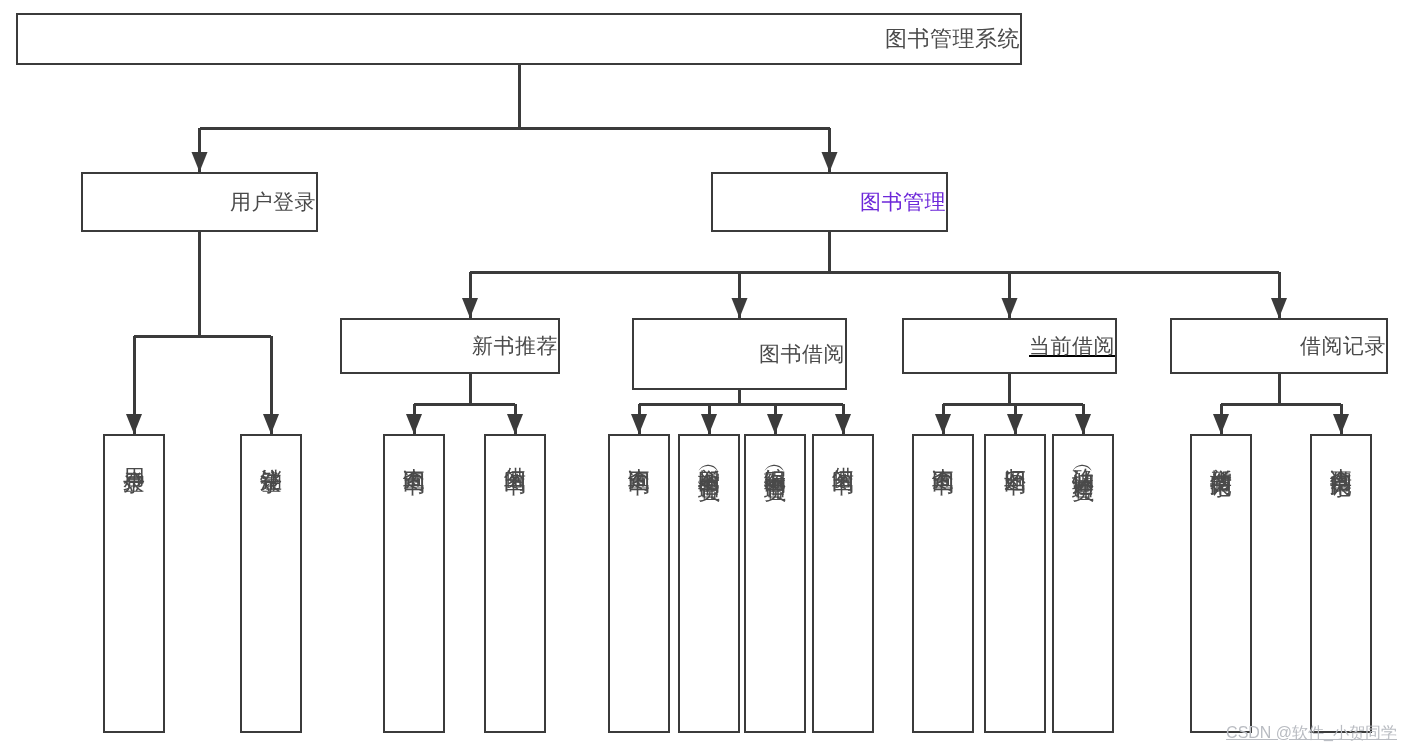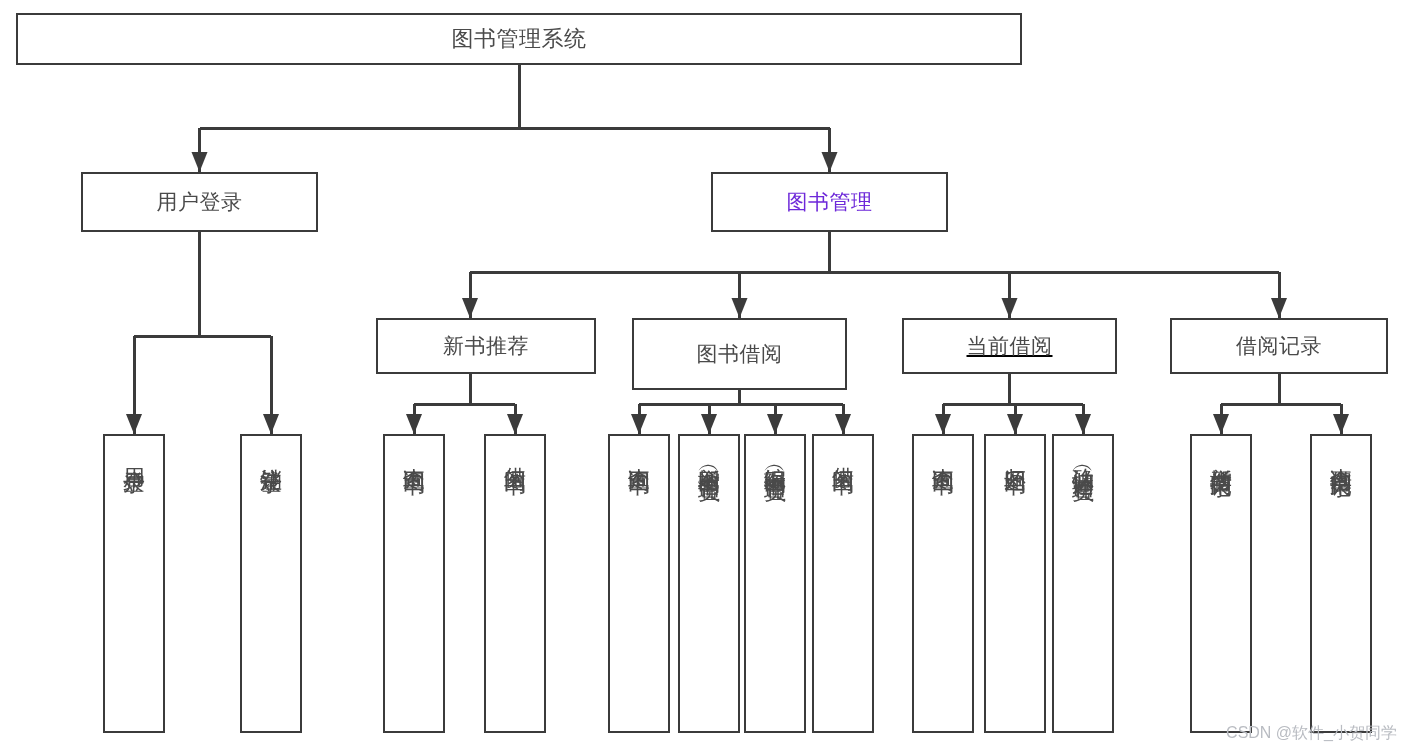--- a/index.html
+++ b/index.html
@@ -29,21 +29,21 @@
     height: 747px;
     pointer-events: none;
   }
   .node {
     position: absolute;
     box-sizing: border-box;
     background: #ffffff;
     border: 2px solid #3b3b3b;
     display: flex;
     align-items: center;
-    justify-content: center;
+    justify-content: flex-end;
     overflow: hidden;
   }
   .node-label {
     color: #4a4a4a;
     font-family: "Liberation Sans", "DejaVu Sans", sans-serif;
     line-height: 1.18;
     text-align: center;
     white-space: nowrap;
     user-select: none;
   }
@@ -69,20 +69,21 @@
   }
   #watermark {
     position: absolute;
     right: 8px;
     bottom: 3px;
     font-size: 16px;
     color: #b9bcc2;
     font-family: "Liberation Sans", "DejaVu Sans", sans-serif;
     white-space: nowrap;
     user-select: none;
+    text-decoration: underline;
   }
 </style>
 </head>
 <body>
 
 <div id="diagram-root">
   <svg id="edge-layer" viewBox="0 0 1405 747" width="1405" height="747" xmlns="http://www.w3.org/2000/svg">
       <line x1="519" y1="65" x2="519" y2="128" stroke="#3b3b3b" stroke-width="3" shape-rendering="crispEdges"></line>
       <line x1="199.5" y1="128" x2="829.5" y2="128" stroke="#3b3b3b" stroke-width="3" shape-rendering="crispEdges"></line>
       <line x1="199.5" y1="128" x2="199.5" y2="172" stroke="#3b3b3b" stroke-width="3" shape-rendering="crispEdges"></line>
@@ -139,21 +140,21 @@
   <div id="node-layer">
       <div class="node horizontal root" style="left: 16px; top: 13px; width: 1006px; height: 52px; border-color: rgb(59, 59, 59);">
         <span class="node-label" style="color: rgb(74, 74, 74);">图书管理系统</span>
       </div>
       <div class="node horizontal" style="left: 81px; top: 172px; width: 237px; height: 60px; border-color: rgb(59, 59, 59);">
         <span class="node-label" style="color: rgb(74, 74, 74);">用户登录</span>
       </div>
       <div class="node horizontal" style="left: 711px; top: 172px; width: 237px; height: 60px; border-color: rgb(59, 59, 59);">
         <span class="node-label" style="color: #6d28d9;">图书管理</span>
       </div>
-      <div class="node horizontal" style="left: 376px; top: 318px; width: 220px; height: 56px; border-color: rgb(59, 59, 59);">
+      <div class="node horizontal" style="left: 340px; top: 318px; width: 220px; height: 56px; border-color: rgb(59, 59, 59);">
         <span class="node-label" style="color: rgb(74, 74, 74);">新书推荐</span>
       </div>
       <div class="node horizontal" style="left: 632px; top: 318px; width: 215px; height: 72px; border-color: rgb(59, 59, 59);">
         <span class="node-label" style="color: rgb(74, 74, 74);">图书借阅</span>
       </div>
       <div class="node horizontal" style="left: 902px; top: 318px; width: 215px; height: 56px; border-color: rgb(59, 59, 59); text-decoration: underline;">
         <span class="node-label" style="color: rgb(74, 74, 74);">当前借阅</span>
       </div>
       <div class="node horizontal" style="left: 1170px; top: 318px; width: 218px; height: 56px; border-color: rgb(59, 59, 59);">
         <span class="node-label" style="color: rgb(74, 74, 74);">借阅记录</span>

